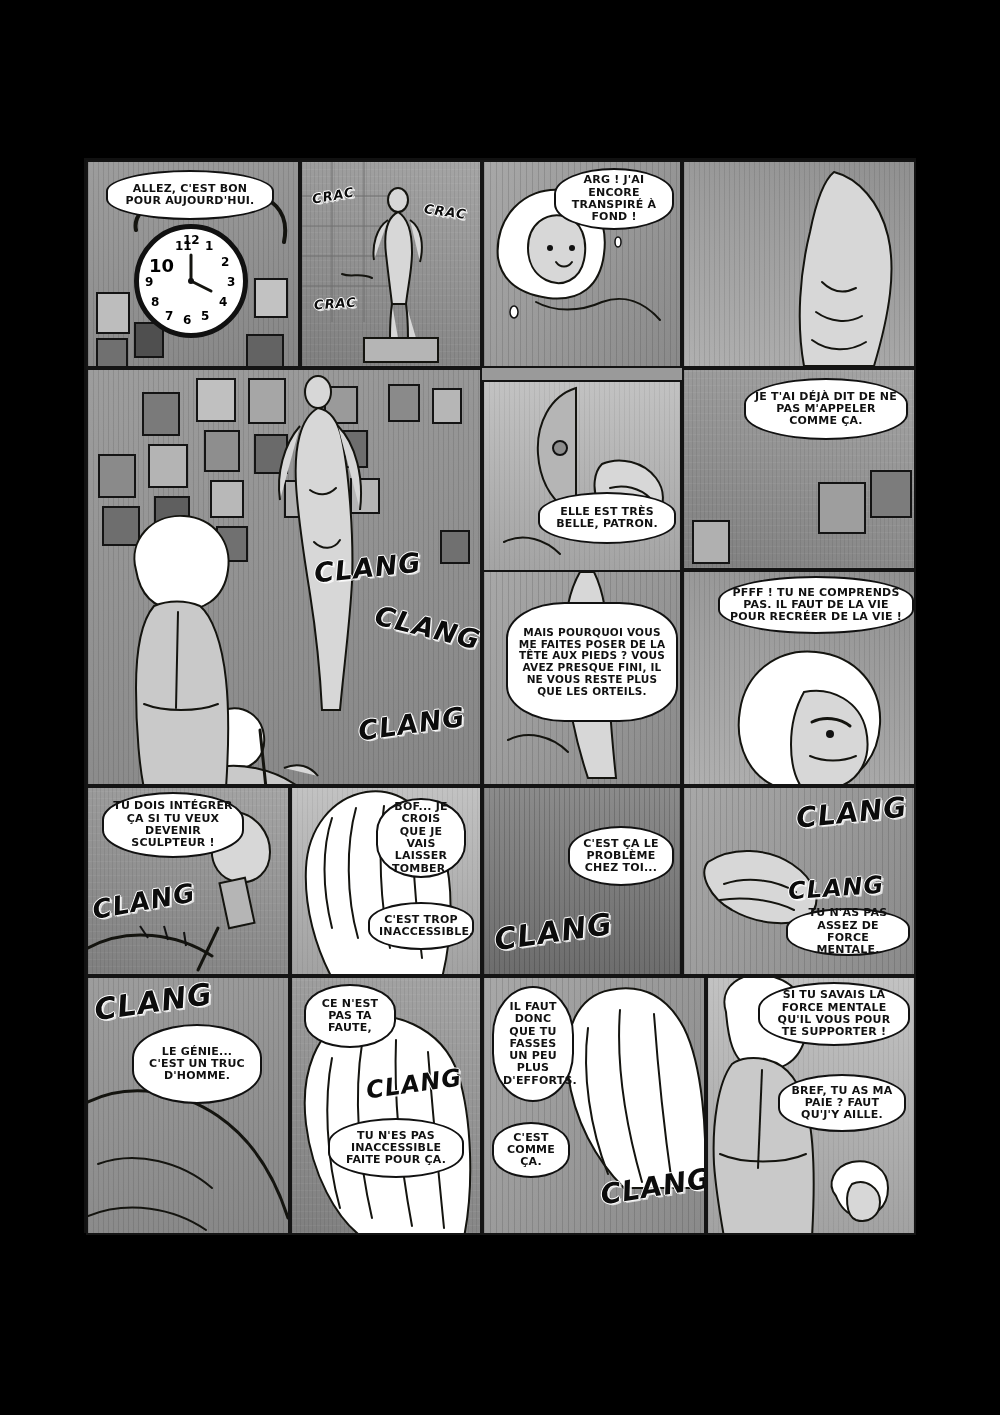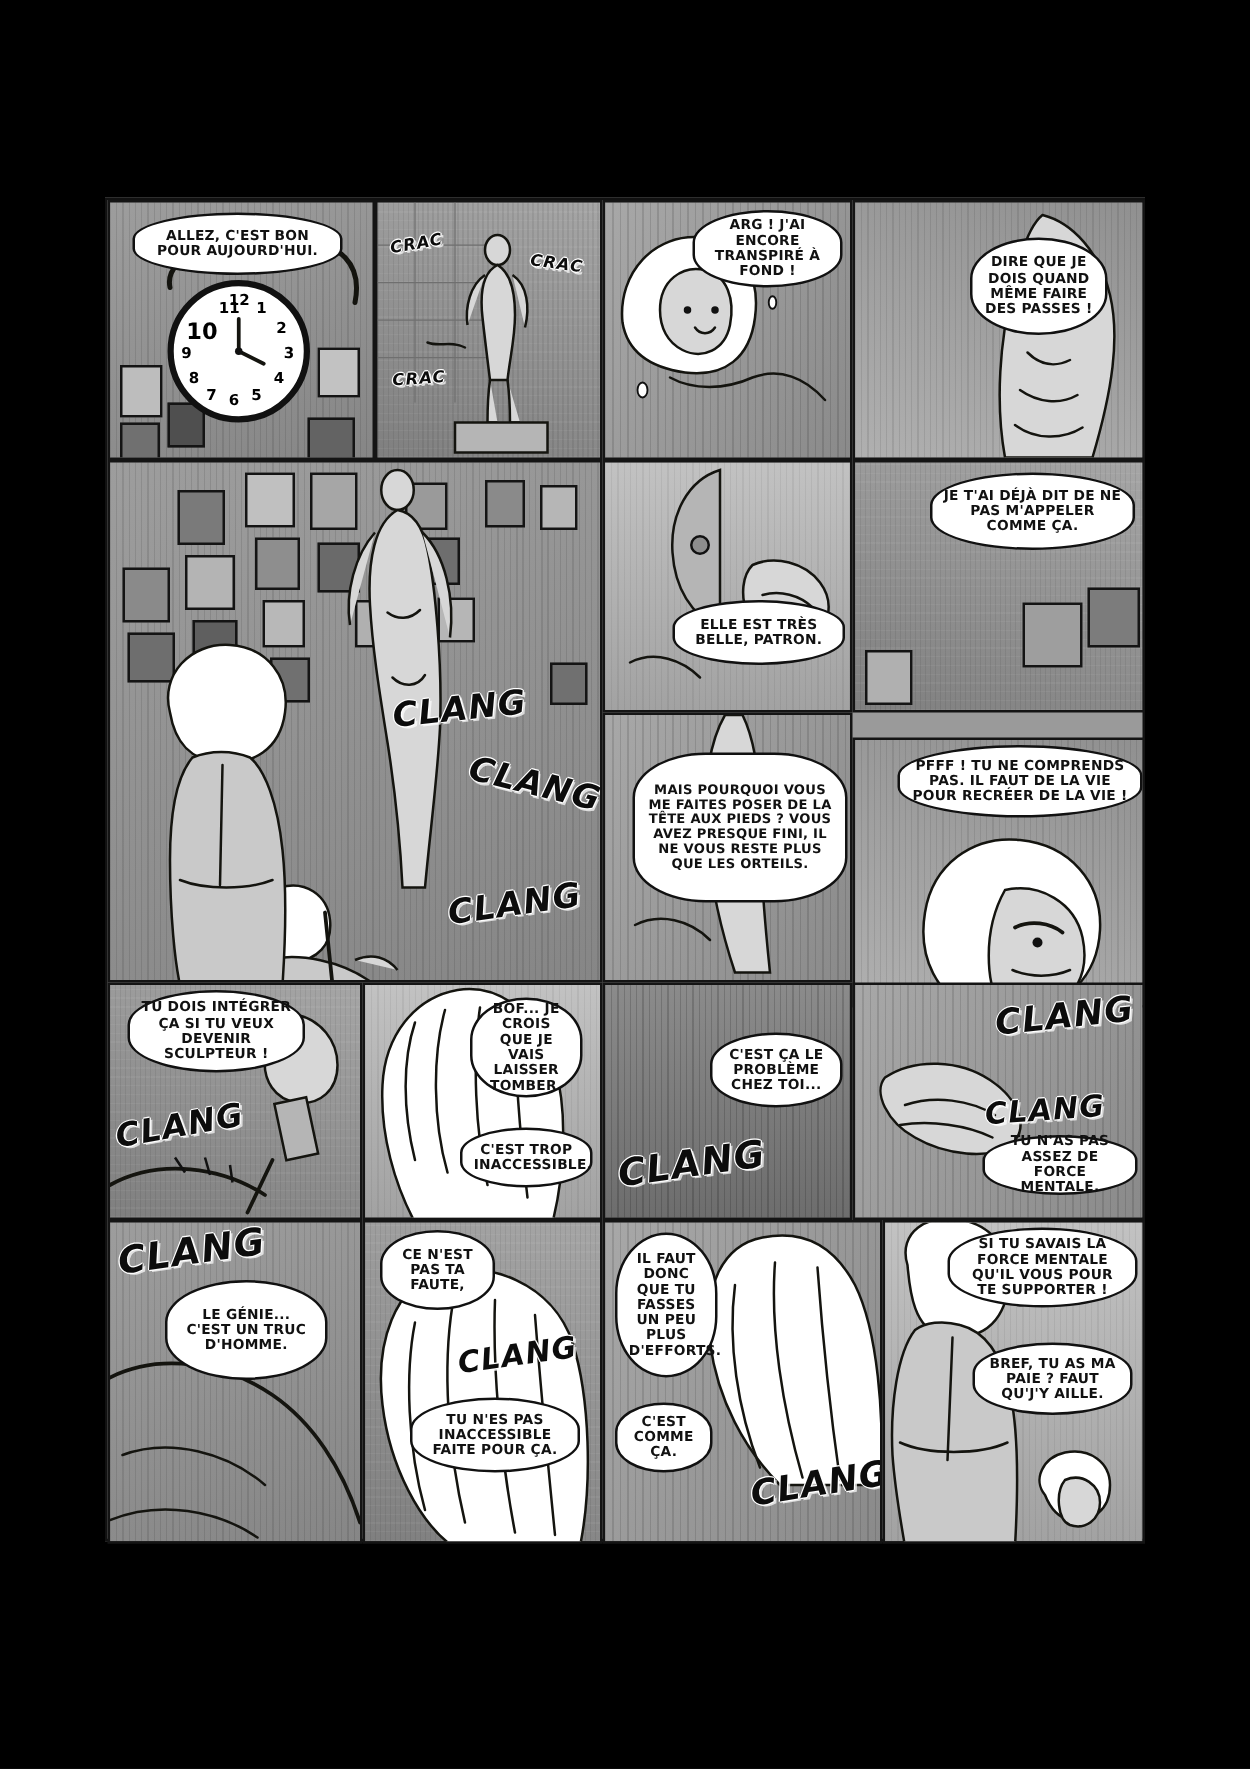--- a/index.html
+++ b/index.html
@@ -198,23 +198,20 @@
     </div>
   </div>
 
   <div class="panel tex-d" style="left:596px;top:0;width:234px;height:208px;">
     <svg width="234" height="208" style="position:absolute;left:0;top:0;">
       <path class="skin" d="M150 10 C174 16 196 40 204 74 C212 108 206 150 190 204 L120 204 C112 160 116 110 126 70 C132 40 140 18 150 10 Z"></path>
       <path class="ink" d="M138 120 C148 130 160 132 172 126" stroke-width="2"></path>
       <path class="ink" d="M132 150 C146 160 164 162 178 154" stroke-width="2"></path>
       <path class="ink" d="M128 178 C144 190 166 190 182 180" stroke-width="2"></path>
     </svg>
-    <div class="balloon" style="left:92px;top:28px;width:110px;height:78px;">
-      <span class="txt">DIRE QUE JE DOIS QUAND MÊME FAIRE DES PASSES !</span>
-    </div>
   </div>
 
   <div class="panel tex-a" style="left:0;top:208px;width:396px;height:418px;">
 
     <div class="wallpic" style="left:10px;top:84px;width:34px;height:40px;background:#8a8a8a;"></div>
     <div class="wallpic" style="left:14px;top:136px;width:34px;height:36px;background:#6e6e6e;"></div>
     <div class="wallpic" style="left:54px;top:22px;width:34px;height:40px;background:#7a7a7a;"></div>
     <div class="wallpic" style="left:60px;top:74px;width:36px;height:40px;background:#b4b4b4;"></div>
     <div class="wallpic" style="left:66px;top:126px;width:32px;height:34px;background:#5f5f5f;"></div>
     <div class="wallpic" style="left:108px;top:8px;width:36px;height:40px;background:#c0c0c0;"></div>
@@ -256,21 +253,21 @@
       <path class="robe" d="M40 98 C28 112 22 140 22 180 C22 224 26 262 30 280 L112 280 C114 250 116 210 112 172 C108 134 98 108 86 98 C72 92 54 92 40 98 Z"></path>
       <path class="ink" d="M64 104 L62 200" stroke-width="2"></path>
       <path class="ink" d="M30 196 C50 204 84 204 104 196" stroke-width="2"></path>
     </svg>
 
     <div class="sfx" style="left:226px;top:182px;font-size:27px;transform:rotate(-6deg);">CLANG</div>
     <div class="sfx" style="left:286px;top:242px;font-size:27px;transform:rotate(14deg);">CLANG</div>
     <div class="sfx" style="left:270px;top:338px;font-size:27px;transform:rotate(-8deg);">CLANG</div>
   </div>
 
-  <div class="panel tex-light" style="left:396px;top:208px;width:200px;height:202px;">
+  <div class="panel tex-light" style="left:396px;top:220px;width:200px;height:202px;">
     <svg width="200" height="202" style="position:absolute;left:0;top:0;">
       <path class="skin-d" d="M92 6 C66 14 52 42 54 72 C56 102 70 122 92 134 L92 6 Z"></path>
       <circle cx="76" cy="66" r="7" fill="#8d8d8d" stroke="#111" stroke-width="2"></circle>
       <path class="skin" d="M118 82 C136 74 160 80 172 96 C184 112 180 134 162 142 C142 150 120 140 114 122 C108 106 110 90 118 82 Z"></path>
       <path class="ink" d="M126 106 C140 102 156 106 166 116" stroke-width="2"></path>
       <path class="ink" d="M124 120 C138 118 154 122 164 130" stroke-width="2"></path>
       <path class="ink" d="M20 160 C40 150 62 158 76 172" stroke-width="2"></path>
     </svg>
     <div class="balloon" style="left:54px;top:110px;width:138px;height:52px;">
       <span class="txt">ELLE EST TRÈS BELLE, PATRON.</span>
@@ -289,21 +286,21 @@
 
   <div class="panel tex-b" style="left:596px;top:208px;width:234px;height:202px;">
     <div class="wallpic" style="left:134px;top:112px;width:44px;height:48px;background:#9e9e9e;"></div>
     <div class="wallpic" style="left:186px;top:100px;width:38px;height:44px;background:#7c7c7c;"></div>
     <div class="wallpic" style="left:8px;top:150px;width:34px;height:40px;background:#b0b0b0;"></div>
     <div class="balloon" style="left:60px;top:8px;width:164px;height:62px;">
       <span class="txt">JE T'AI DÉJÀ DIT DE NE PAS M'APPELER COMME ÇA.</span>
     </div>
   </div>
 
-  <div class="panel tex-d" style="left:596px;top:430px;width:234px;height:216px;">
+  <div class="panel tex-d" style="left:596px;top:410px;width:234px;height:216px;">
     <svg width="234" height="216" style="position:absolute;left:0;top:0;">
       <path class="hair" d="M96 216 C66 206 50 174 56 138 C62 100 94 76 132 80 C172 84 198 114 196 152 C194 190 168 214 134 216 Z"></path>
       <path class="skin" d="M120 120 C148 114 176 130 182 158 C188 186 176 210 150 216 L118 216 C104 196 102 152 120 120 Z"></path>
       <path class="ink" d="M128 150 C140 144 156 146 166 154" stroke-width="3"></path>
       <circle cx="146" cy="162" r="4" fill="#111"></circle>
       <path class="ink" d="M126 184 C140 190 158 190 172 184" stroke-width="2"></path>
     </svg>
     <div class="balloon" style="left:34px;top:4px;width:196px;height:58px;">
       <span class="txt">PFFF ! TU NE COMPRENDS PAS. IL FAUT DE LA VIE POUR RECRÉER DE LA VIE !</span>
     </div>

